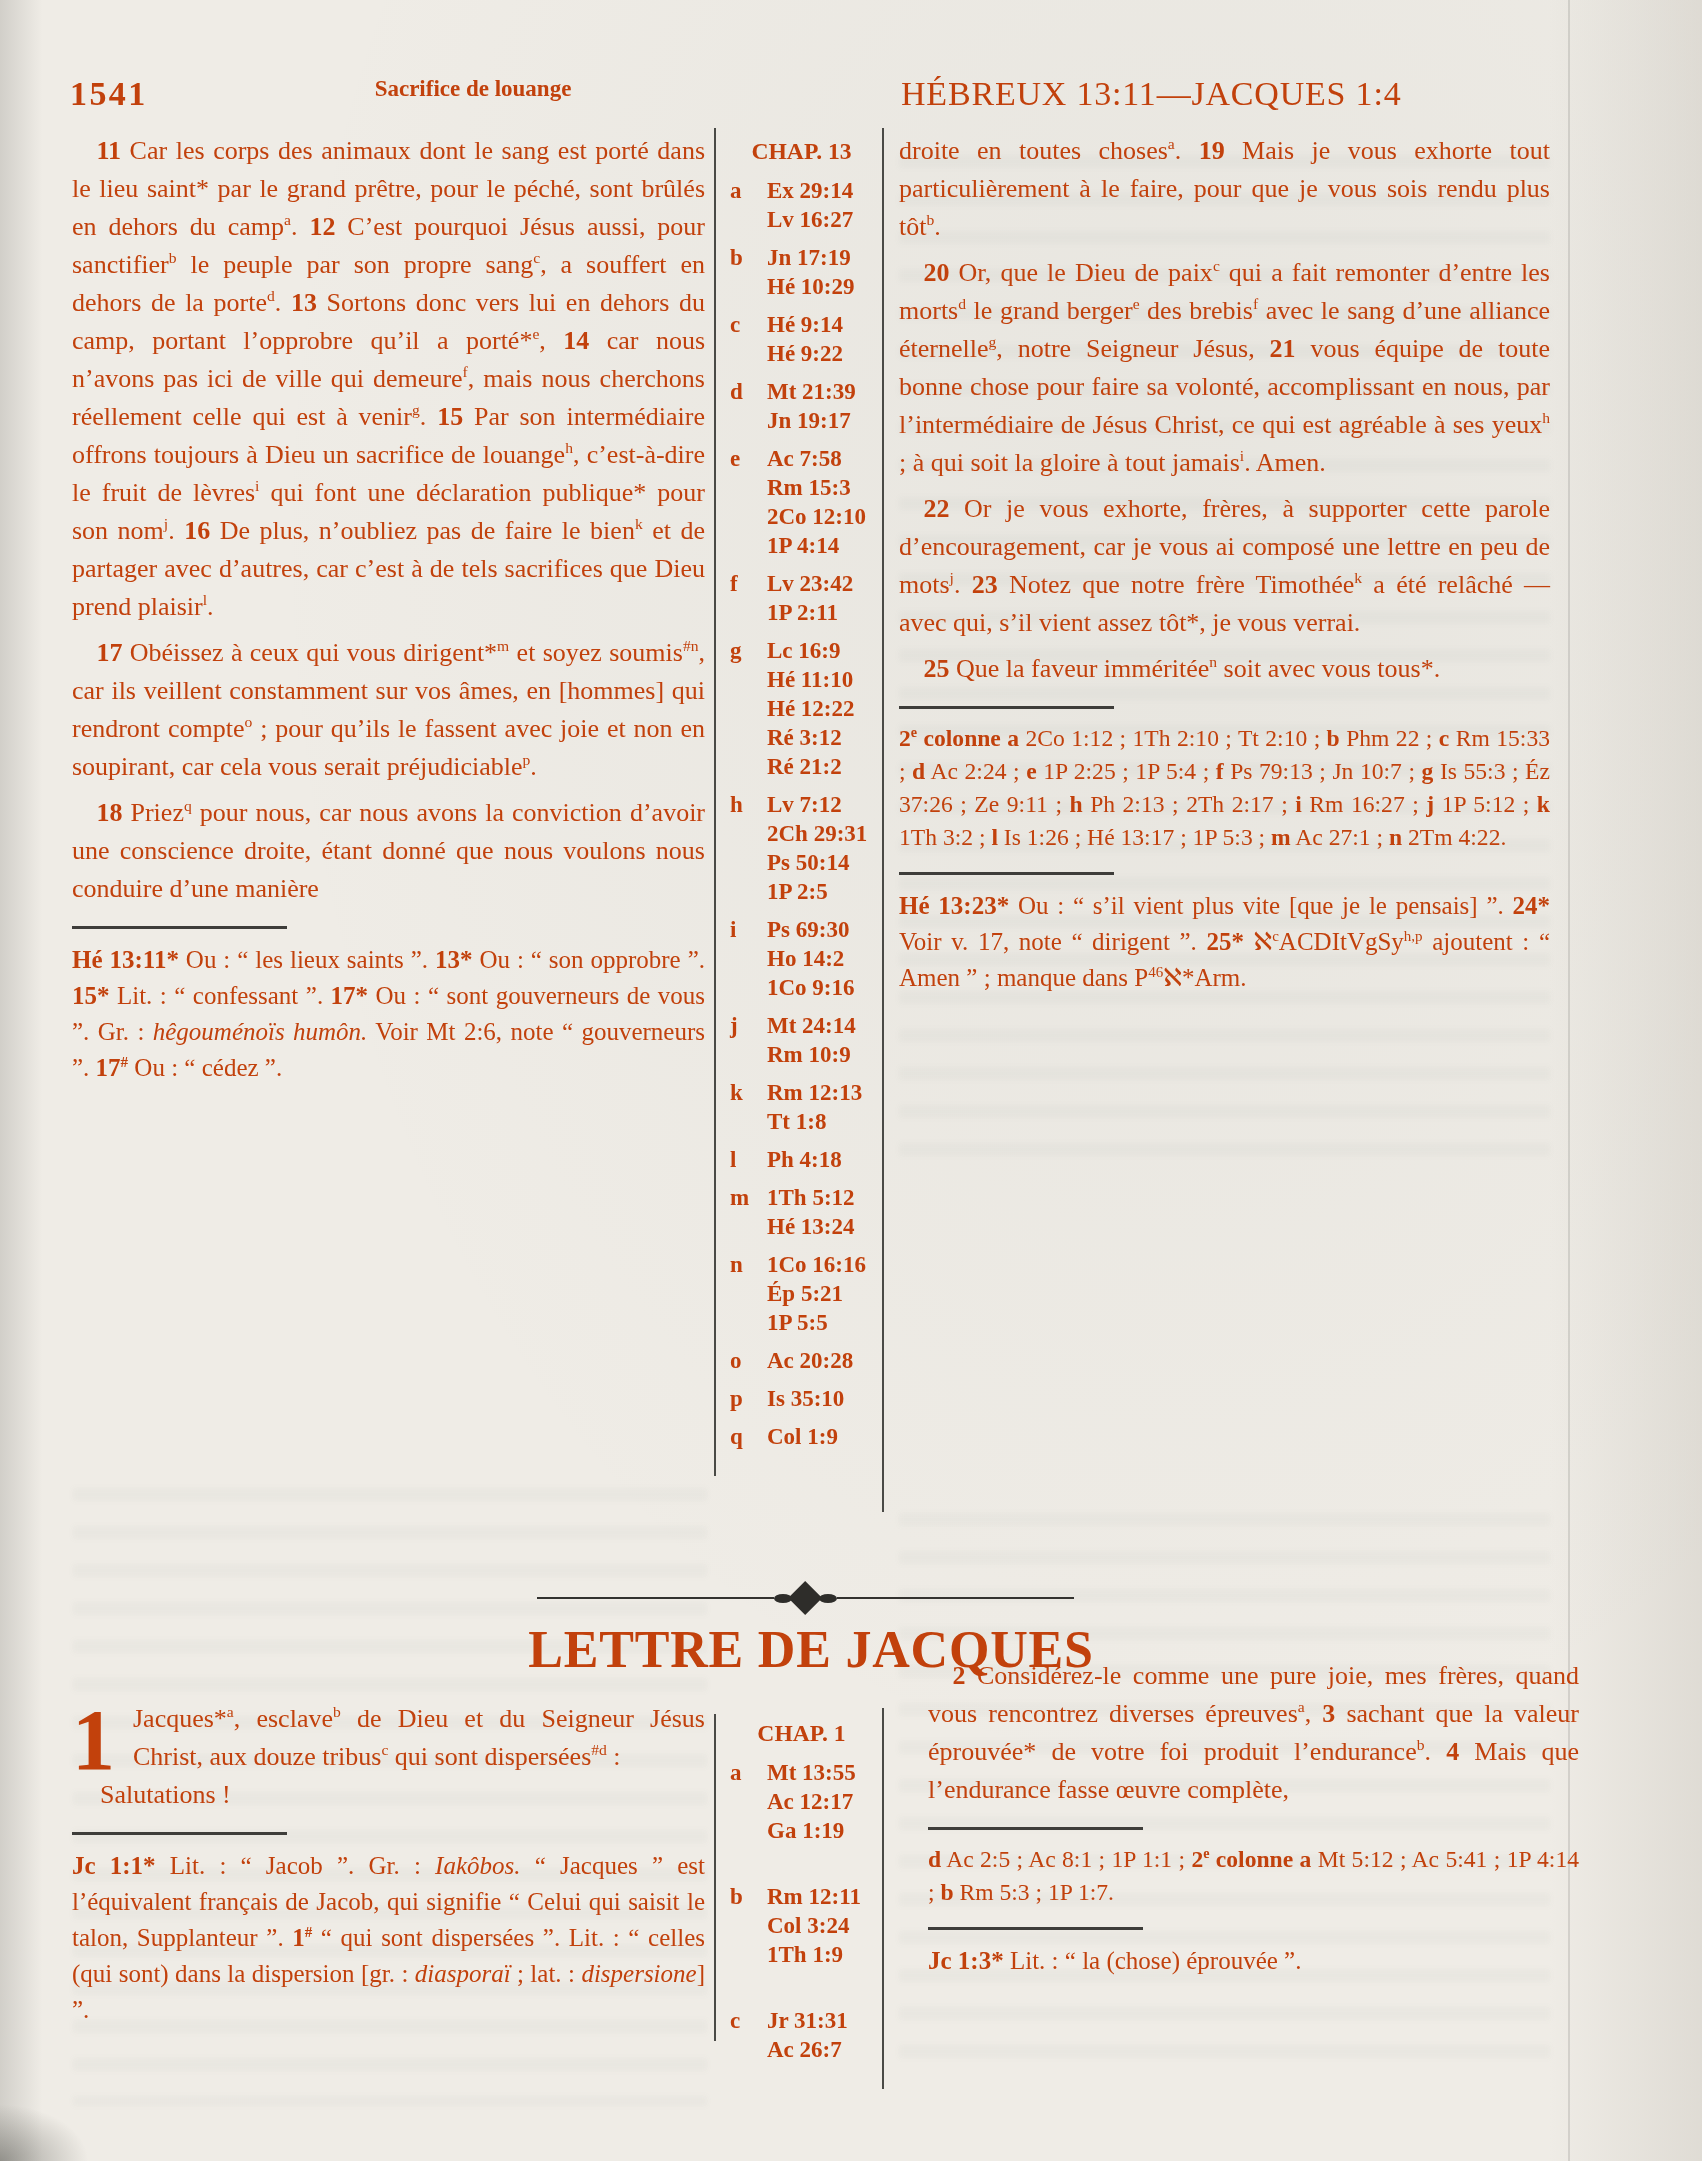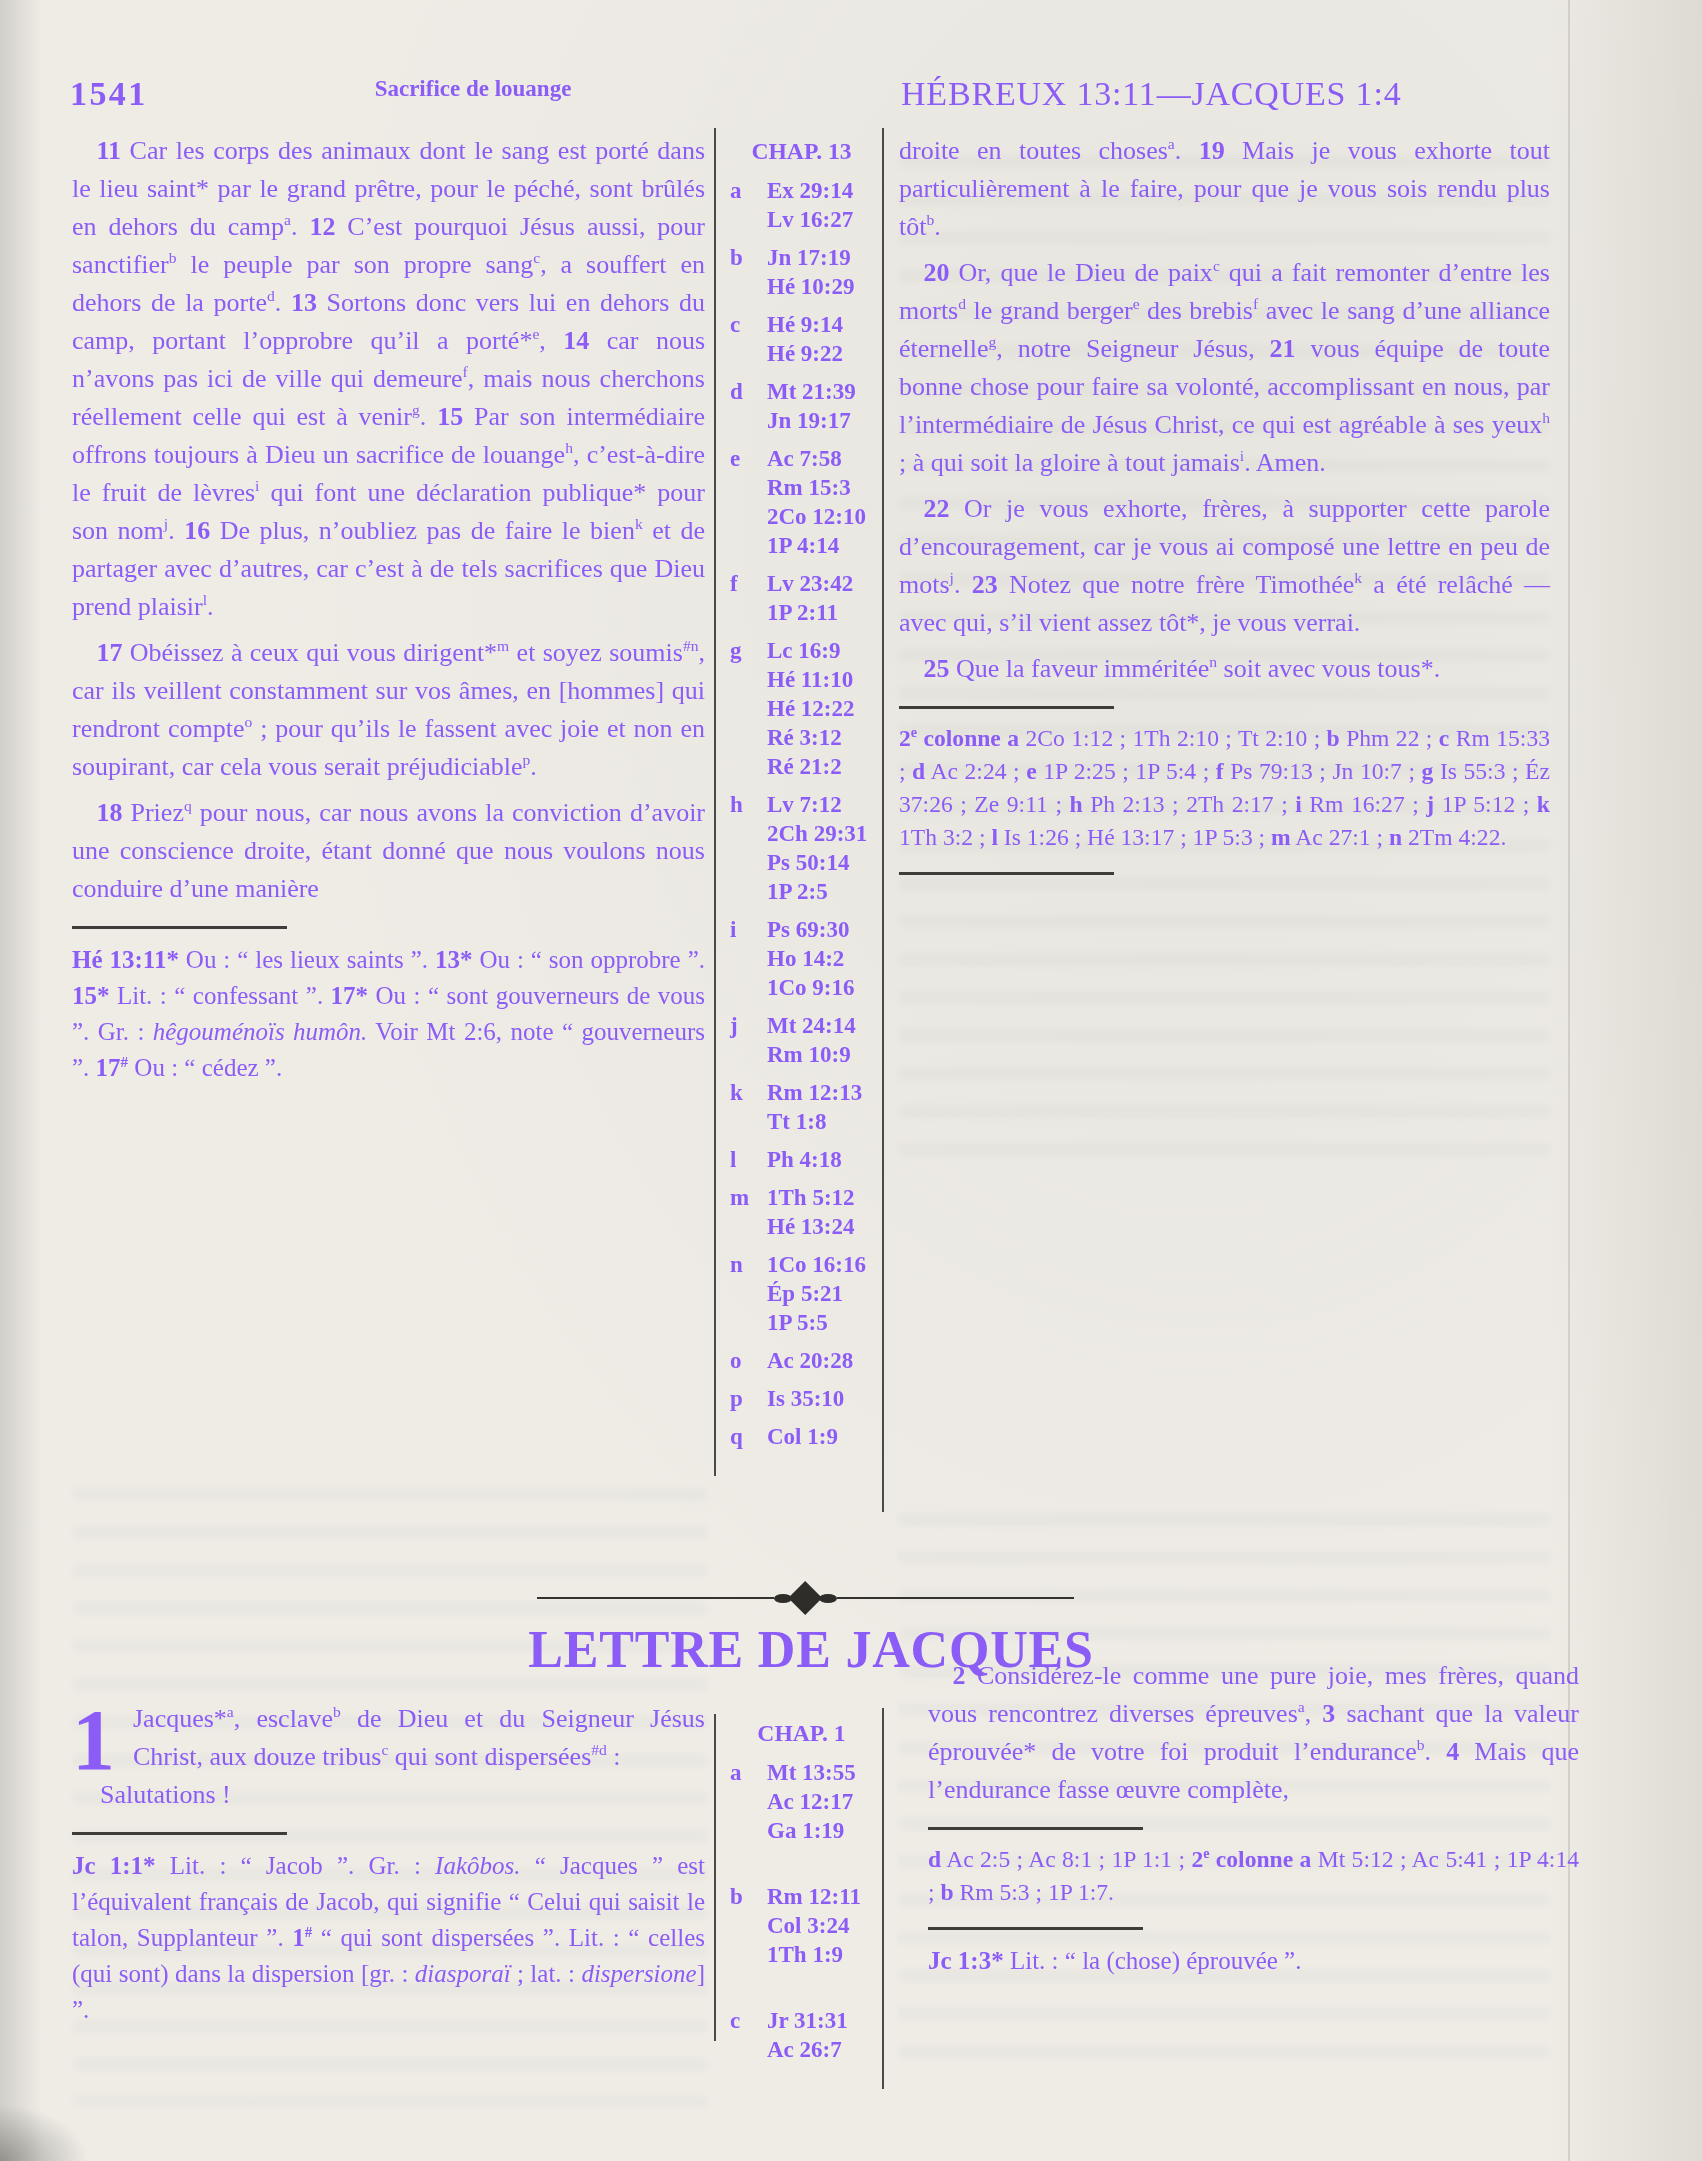--- a/index.html
+++ b/index.html
@@ -1,18 +1,18 @@
 <!DOCTYPE html>
 <html style="font-size:13px"><head>
 <meta charset="utf-8">
 <style>
   html,body{margin:0;padding:0;background:#a8a49e;}
   #page{
     position:relative;width:1702px;height:2161px;
-    background:#efece6;color:#8b5cf6;overflow:hidden;
+    background:#efece6;color:#c2410c;overflow:hidden;
     font-family:"Liberation Serif","DejaVu Serif","DejaVu Sans",serif;
   }
   #page::before{
     content:"";position:absolute;inset:0;pointer-events:none;
     background:
       linear-gradient(90deg, rgba(90,90,85,0.20), rgba(90,90,85,0) 2.5%),
       linear-gradient(270deg, rgba(210,206,198,0.55), rgba(210,206,198,0) 9%),
       radial-gradient(ellipse at 70% 25%, rgba(130,140,133,0.07), transparent 55%);
   }
   .ghost{position:absolute;pointer-events:none;filter:blur(2.4px);opacity:.55;
@@ -220,20 +220,21 @@
   </div>
 
   <div class="textcol" style="left:899px;top:132px;width:651px;">
     <p>droite en toutes choses<sup>a</sup>. <span class="vb">19</span> Mais je vous exhorte tout particulièrement à le faire, pour que je vous sois rendu plus tôt<sup>b</sup>.</p>
     <p class="indent gap"><span class="vb">20</span> Or, que le Dieu de paix<sup>c</sup> qui a fait remonter d’entre les morts<sup>d</sup> le grand berger<sup>e</sup> des brebis<sup>f</sup> avec le sang d’une alliance éternelle<sup>g</sup>, notre Seigneur Jésus, <span class="vb">21</span> vous équipe de toute bonne chose pour faire sa volonté, accomplissant en nous, par l’intermédiaire de Jésus Christ, ce qui est agréable à ses yeux<sup>h</sup> ; à qui soit la gloire à tout jamais<sup>i</sup>. Amen.</p>
     <p class="indent gap"><span class="vb">22</span> Or je vous exhorte, frères, à supporter cette parole d’encouragement, car je vous ai composé une lettre en peu de mots<sup>j</sup>. <span class="vb">23</span> Notez que notre frère Timothée<sup>k</sup> a été relâché — avec qui, s’il vient assez tôt*, je vous verrai.</p>
     <p class="indent gap"><span class="vb">25</span> Que la faveur imméritée<sup>n</sup> soit avec vous tous*.</p>
     <hr class="fnrule">
     <p class="fn-refs"><span class="vb">2</span><sup class="vb">e</sup><span class="vb"> colonne  a</span> 2Co 1:12 ; 1Th 2:10 ; Tt 2:10 ; <span class="vb">b</span> Phm 22 ; <span class="vb">c</span> Rm 15:33 ; <span class="vb">d</span> Ac 2:24 ; <span class="vb">e</span> 1P 2:25 ; 1P 5:4 ; <span class="vb">f</span> Ps 79:13 ; Jn 10:7 ; <span class="vb">g</span> Is 55:3 ; Éz 37:26 ; Ze 9:11 ; <span class="vb">h</span> Ph 2:13 ; 2Th 2:17 ; <span class="vb">i</span> Rm 16:27 ; <span class="vb">j</span> 1P 5:12 ; <span class="vb">k</span> 1Th 3:2 ; <span class="vb">l</span> Is 1:26 ; Hé 13:17 ; 1P 5:3 ; <span class="vb">m</span> Ac 27:1 ; <span class="vb">n</span> 2Tm 4:22.</p>
     <hr class="fnrule">
+    <p class="fn"><span class="vb">Hé 13:23*</span> Ou : “ s’il vient plus vite [que je le pensais] ”.  <span class="vb">24*</span> Voir v. 17, note “ dirigent ”.  <span class="vb">25*</span> ℵ<sup>c</sup>ACDItVgSy<sup>h,p</sup> ajoutent : “ Amen ” ; manque dans P<sup>46</sup>ℵ*Arm.</p>
   </div>
 
   <div class="divider">
     <span class="dline"></span>
     <span class="dleaf"></span>
     <span class="ddiamond"></span>
     <span class="dleaf"></span>
     <span class="dline"></span>
   </div>
   <div class="book-title">LETTRE DE JACQUES</div>

